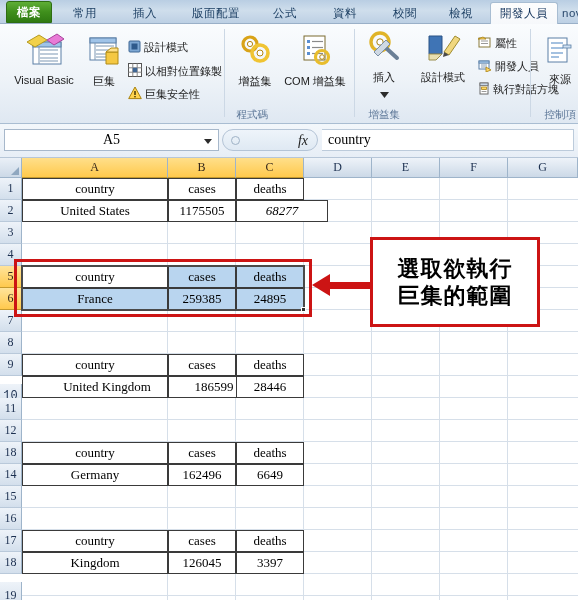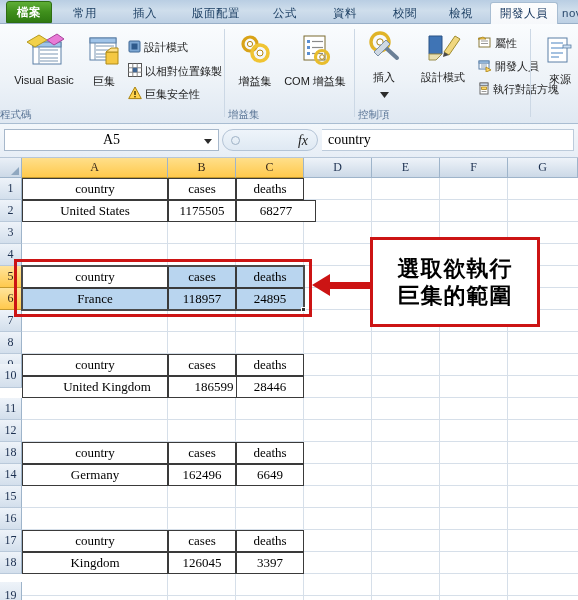--- a/index.html
+++ b/index.html
@@ -42,23 +42,24 @@
     position: absolute; left: 0; top: 24px; width: 578px; height: 100px;
     background: linear-gradient(to bottom, #fafcfe 0%, #eef3f8 55%, #dfe8f2 100%);
     border-bottom: 1px solid #a9bdd2;
   }
   .group { position: absolute; top: 0; height: 100px; }
   .group-sep {
     position: absolute; top: 5px; width: 1px; height: 88px;
     background: #ccd8e5;
   }
   .group-label {
-    position: absolute; bottom: 2px; width: 100%; text-align: left;
+    position: absolute; bottom: 2px; width: 100%; text-align: right;
     font-size: 10.5px; color: #5c7punktion; color: #5a7596;
     white-space: nowrap;
+    margin-left: 48px;
   }
   .bigbtn {
     position: absolute; display: flex; flex-direction: column;
     align-items: center; justify-content: flex-start; cursor: default;
   }
   .bigbtn .lbl { font-size: 11px; color: #1b1b1b; margin-top: 2px; white-space: nowrap; }
   .smallbtn {
     position: absolute; display: flex; align-items: center; gap: 3px;
     font-size: 11px; color: #1b1b1b; white-space: nowrap; cursor: default;
   }
@@ -418,21 +419,21 @@
 
     <div class="rowhdr" style="top:20px;height:22px;">1</div>
     <div class="rowhdr" style="top:42px;height:22px;">2</div>
     <div class="rowhdr" style="top:64px;height:22px;">3</div>
     <div class="rowhdr" style="top:86px;height:22px;">4</div>
     <div class="rowhdr sel" style="top:108px;height:22px;">5</div>
     <div class="rowhdr sel" style="top:130px;height:22px;">6</div>
     <div class="rowhdr" style="top:152px;height:22px;">7</div>
     <div class="rowhdr" style="top:174px;height:22px;">8</div>
     <div class="rowhdr" style="top:196px;height:22px;">9</div>
-    <div class="rowhdr" style="top:206px;height:24px;">10</div>
+    <div class="rowhdr" style="top:226px;height:24px;font-family:Liberation Mono, monospace;">10</div>
     <div class="rowhdr" style="top:240px;height:22px;">11</div>
     <div class="rowhdr" style="top:262px;height:22px;text-align:center;">12</div>
     <div class="rowhdr" style="top:284px;height:22px;">18</div>
     <div class="rowhdr" style="top:306px;height:22px;">14</div>
     <div class="rowhdr" style="top:328px;height:22px;">15</div>
     <div class="rowhdr" style="top:350px;height:22px;">16</div>
     <div class="rowhdr" style="top:372px;height:22px;">17</div>
     <div class="rowhdr" style="top:394px;height:22px;">18</div>
     <div class="rowhdr" style="top:424px;height:28px;">19</div>
 
@@ -461,27 +462,27 @@
     <div class="gl-h" style="left:22px;top:371px;width:556px;"></div>
     <div class="gl-h" style="left:22px;top:393px;width:556px;"></div>
     <div class="gl-h" style="left:22px;top:415px;width:556px;"></div>
     <div class="gl-h" style="left:22px;top:437px;width:556px;"></div>
 
     <div class="cell bordered" style="left:22px;top:20px;width:146px;height:22px;">country</div>
     <div class="cell bordered" style="left:168px;top:20px;width:68px;height:22px;">cases</div>
     <div class="cell bordered" style="left:236px;top:20px;width:68px;height:22px;">deaths</div>
     <div class="cell bordered" style="left:22px;top:42px;width:146px;height:22px;">United States</div>
     <div class="cell bordered" style="left:168px;top:42px;width:68px;height:22px;">1175505</div>
-    <div class="cell bordered" style="left:236px;top:42px;width:80px;height:22px;">68277</div>
+    <div class="cell bordered" style="left:236px;top:42px;width:92px;height:22px;font-style:italic;">68277</div>
 
     <div class="cell bordered active-cell" style="left:22px;top:108px;width:146px;height:22px;">country</div>
     <div class="cell bordered selfill" style="left:168px;top:108px;width:68px;height:22px;">cases</div>
     <div class="cell bordered selfill" style="left:236px;top:108px;width:68px;height:22px;">deaths</div>
     <div class="cell bordered selfill" style="left:22px;top:130px;width:146px;height:22px;">France</div>
-    <div class="cell bordered selfill" style="left:168px;top:130px;width:68px;height:22px;">118957</div>
+    <div class="cell bordered selfill" style="left:168px;top:130px;width:68px;height:22px;">259385</div>
     <div class="cell bordered selfill" style="left:236px;top:130px;width:68px;height:22px;">24895</div>
     <div class="selrect" style="left:21px;top:107px;width:284px;height:46px;"></div>
     <div class="selhandle" style="left:301px;top:149px;"></div>
 
     <div class="cell bordered" style="left:22px;top:196px;width:146px;height:22px;">country</div>
     <div class="cell bordered" style="left:168px;top:196px;width:68px;height:22px;">cases</div>
     <div class="cell bordered" style="left:236px;top:196px;width:68px;height:22px;">deaths</div>
     <div class="cell bordered" style="left:22px;top:218px;width:146px;height:22px;padding-left:24px;">United Kingdom</div>
     <div class="cell bordered" style="left:168px;top:218px;width:92px;height:22px;">186599</div>
     <div class="cell bordered" style="left:236px;top:218px;width:68px;height:22px;">28446</div>

